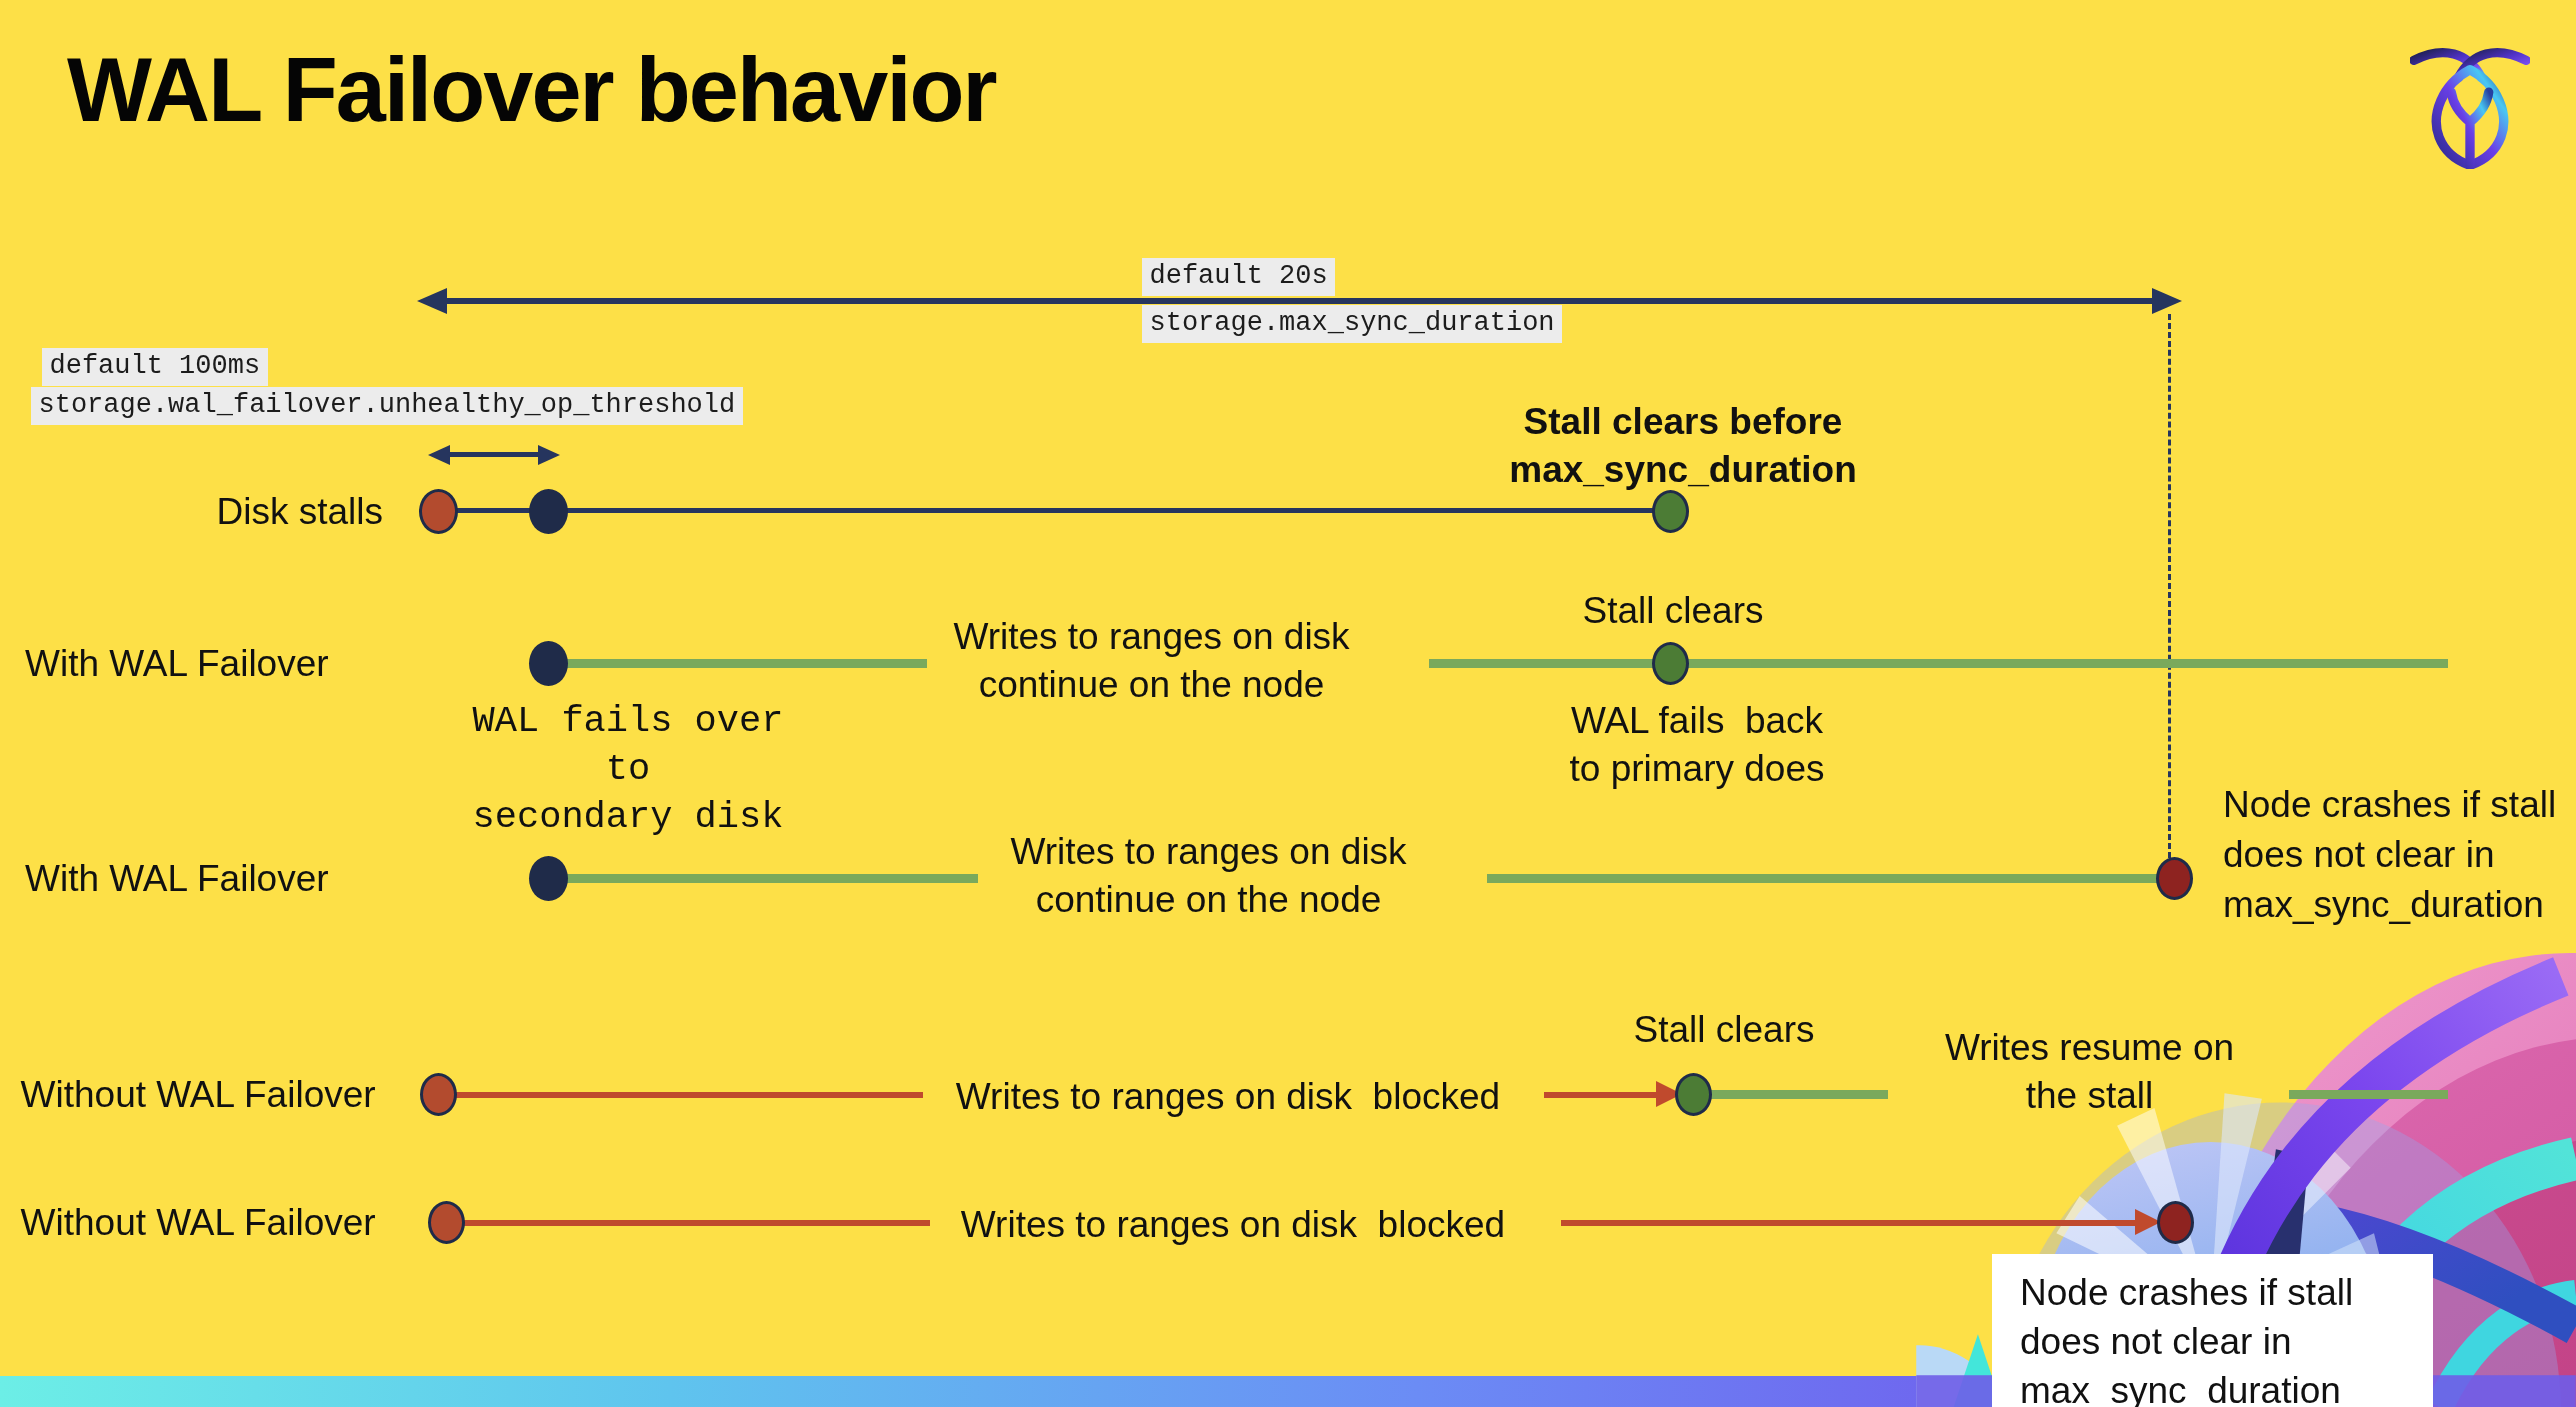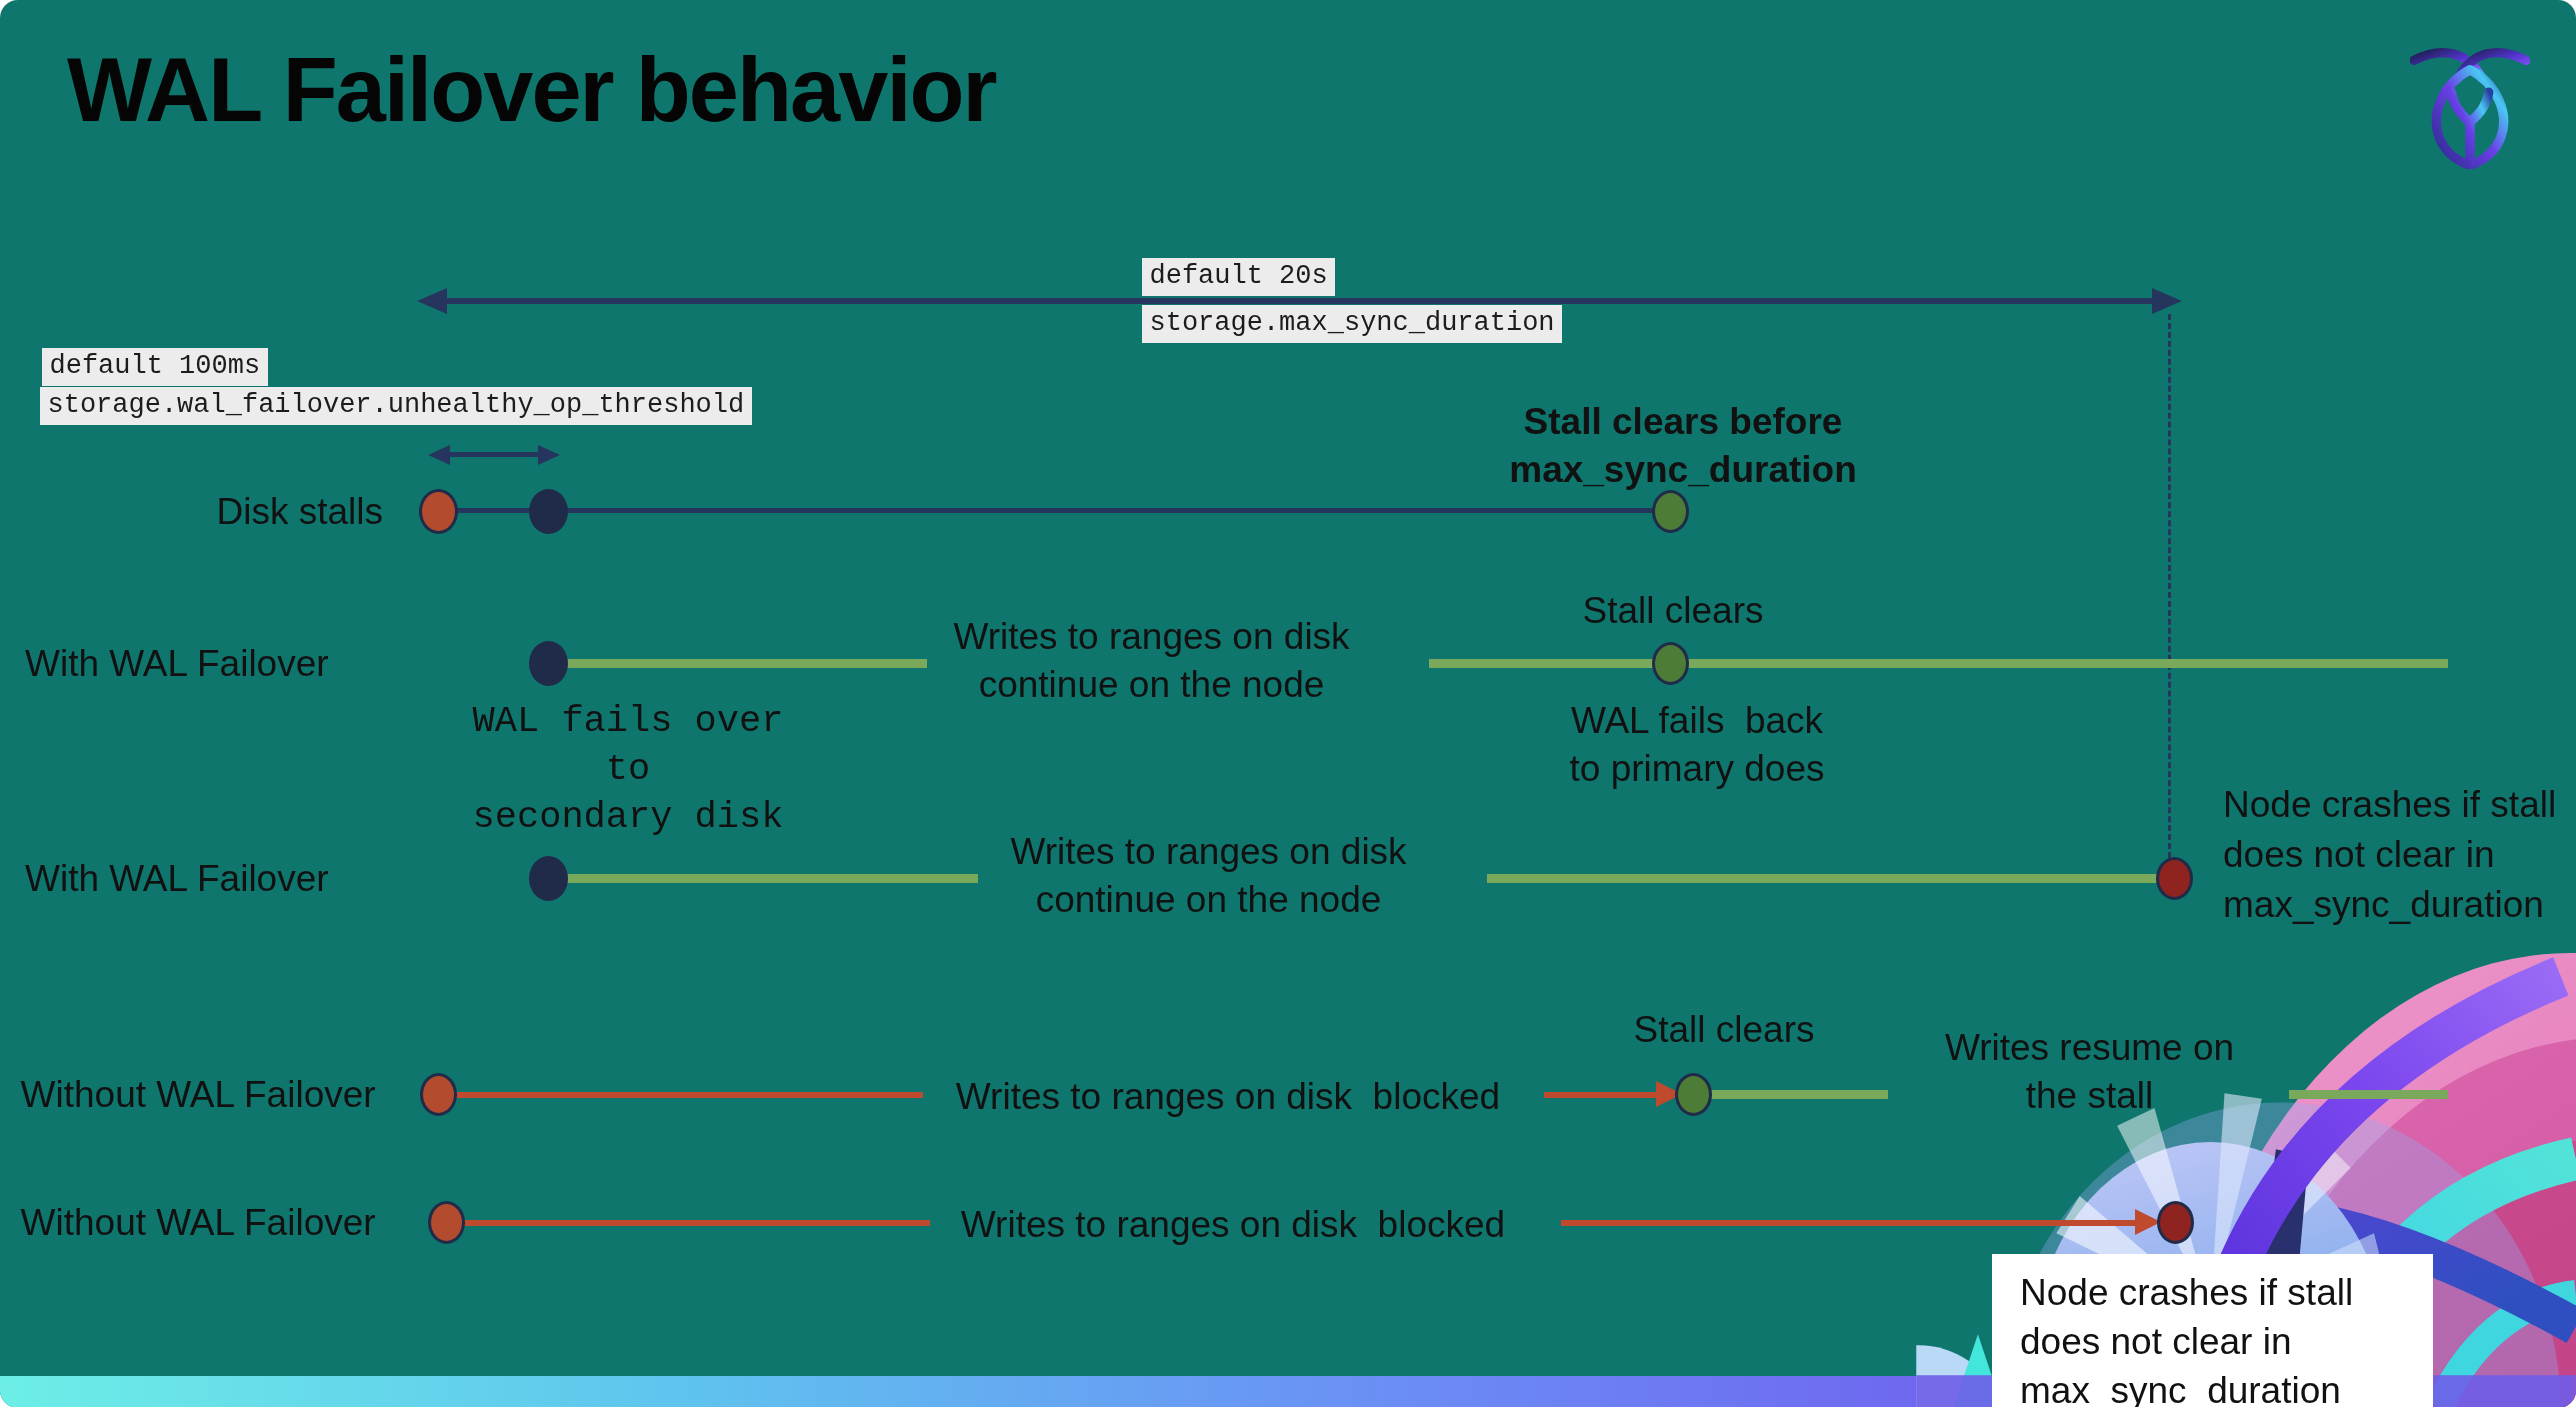--- a/index.html
+++ b/index.html
@@ -1,19 +1,19 @@
 <!DOCTYPE html>
 <html style="font-size:15px"><head>
 <meta charset="utf-8">
 <style>
   html,body{margin:0;padding:0;background:#ffffff;}
   *{box-sizing:border-box;}
   #canvas{
-    position:relative;width:2576px;height:1408px;overflow:hidden;background:#0f766e;
-    font-family:"Liberation Sans",sans-serif;color:#111111;border-radius:18px;
+    position:relative;width:2576px;height:1408px;overflow:hidden;background:#fde047;
+    font-family:"Liberation Sans",sans-serif;color:#111111;
   }
   .abs{position:absolute;}
   .title{
     font-size:90px;font-weight:bold;letter-spacing:-1.9px;color:#050505;z-index:5;
   }
   .mono{
     font-family:"Liberation Mono","DejaVu Sans Mono",monospace;
     font-size:27px;color:#1c1c1c;background:#ececec;padding:1.9px 7.5px;line-height:1.25;
     white-space:pre;z-index:6;display:inline-block;
   }
@@ -145,21 +145,21 @@
   <div class="abs hline navy-line" style="left:443px;top:298px;width:1712px;height:5.6px;"></div>
   <div class="abs tri tri-left-navy" style="left:417px;top:288px;"></div>
   <div class="abs tri tri-right-navy" style="left:2152px;top:288px;"></div>
 
   <div class="abs dashed-v" style="left:2168px;top:314px;height:544px;"></div>
 
   <div class="abs mono" style="left:1142px;top:258px;">default 20s</div>
   <div class="abs mono" style="left:1142px;top:297px;margin-top:8px;">storage.max_sync_duration</div>
 
   <div class="abs mono" style="left:42px;top:348px;">default 100ms</div>
-  <div class="abs mono" style="left:40px;top:387px;">storage.wal_failover.unhealthy_op_threshold</div>
+  <div class="abs mono" style="left:31px;top:387px;">storage.wal_failover.unhealthy_op_threshold</div>
 
   <div class="abs hline navy-line" style="left:449px;top:452px;width:92px;height:4.7px;"></div>
   <div class="abs tri tri-left-sm" style="left:428px;top:445px;"></div>
   <div class="abs tri tri-right-sm" style="left:538px;top:445px;"></div>
 
   <div class="abs lbl right" style="left:131px;top:490px;width:252px;">Disk stalls</div>
   <div class="abs hline navy-line" style="left:438px;top:508px;width:1232px;height:4.7px;"></div>
   <div class="abs dot dot-red" style="left:419px;top:489px;width:39px;height:45px;"></div>
   <div class="abs dot dot-navy" style="left:529px;top:489px;width:39px;height:45px;"></div>
   <div class="abs dot dot-green" style="left:1652px;top:490px;width:37px;height:43px;"></div>

